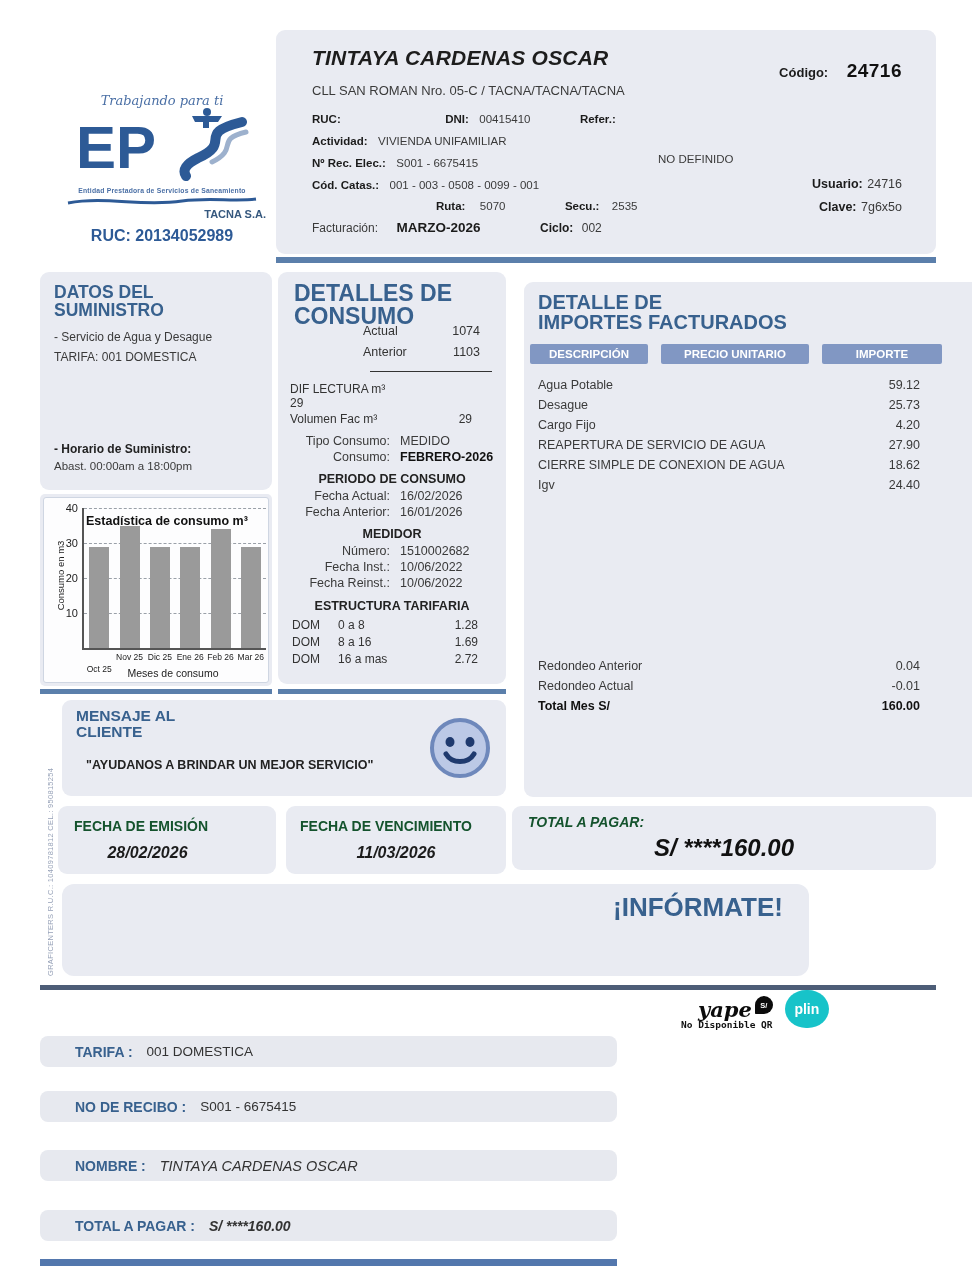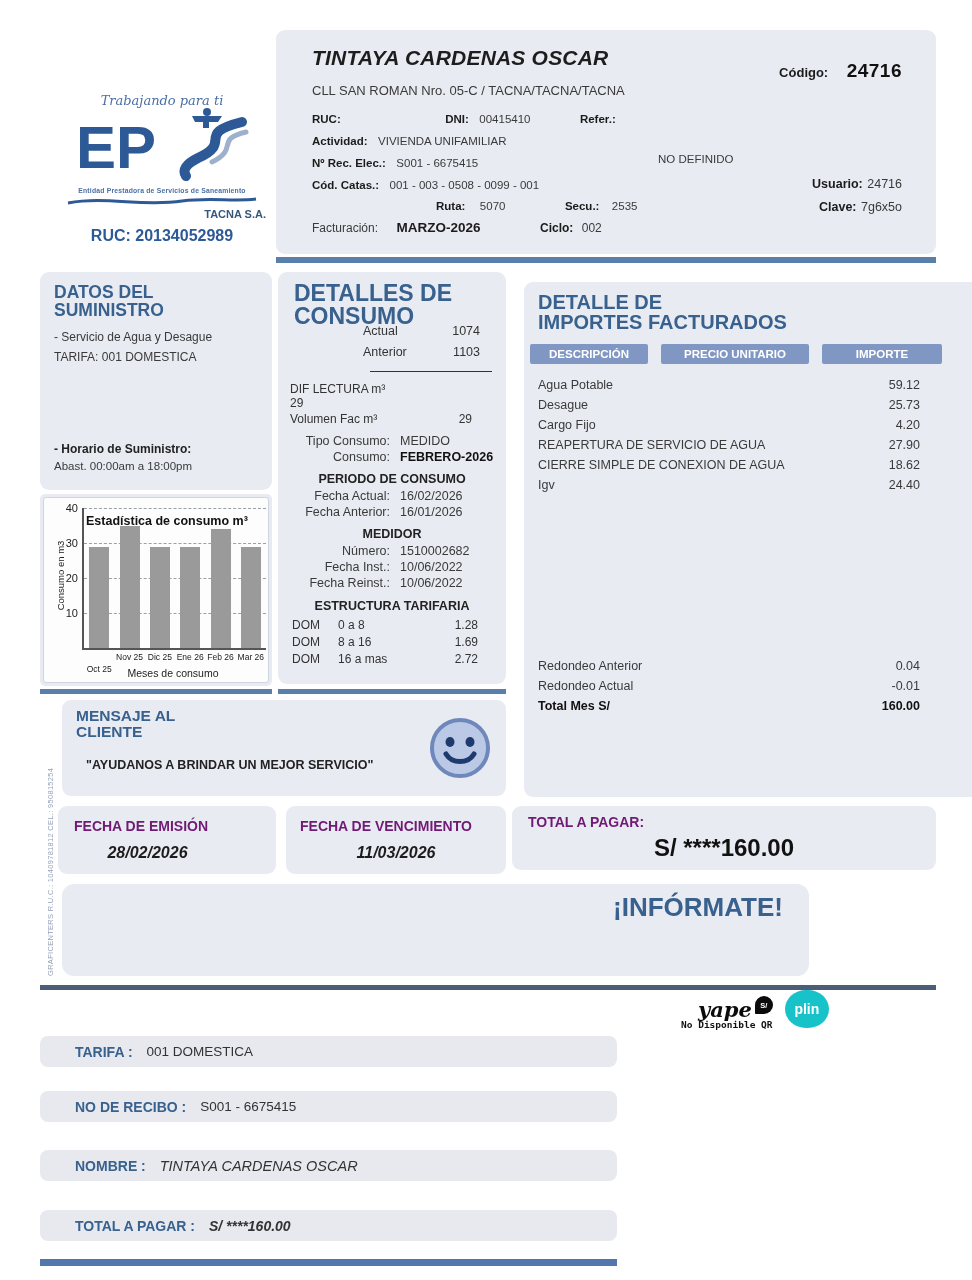--- a/index.html
+++ b/index.html
@@ -46,21 +46,21 @@
                 font-size:10.5px;color:#222;}
   .chart-ylabel{position:absolute;left:-24px;top:72px;transform:rotate(-90deg);
                 font-size:9.5px;color:#222;width:80px;text-align:center;}
   
   .pill{position:absolute;left:40px;width:577px;height:31px;background:#e7e9ef;
         border-radius:8px;display:flex;align-items:center;}
   .pill .pl{font-weight:bold;font-size:14px;color:#38618e;margin-left:35px;white-space:pre;}
   .pill .pv{font-size:13.5px;color:#333;margin-left:10px;}
   .vtext{position:absolute;left:46px;top:976px;transform:rotate(-90deg);
          transform-origin:left top;font-size:7.5px;color:#97a2b8;white-space:nowrap;letter-spacing:.3px;}
-  .date-lbl{font-weight:bold;font-size:14px;color:#701a75;}
+  .date-lbl{font-weight:bold;font-size:14px;color:#14532d;}
   .date-val{font-weight:bold;font-style:italic;font-size:16px;color:#1c1c1c;text-align:center;}
 </style>
 </head>
 <body>
 
 <div class="panel" style="left:276px;top:30px;width:660px;height:224px;">
   <div class="abs cust-name" style="left:36px;top:16px;">TINTAYA CARDENAS OSCAR</div>
   <div class="abs" style="right:34px;top:30px;">
     <span class="codigo-lbl">Código:</span>
     <span class="codigo-val" style="margin-left:14px;">24716</span>
@@ -323,21 +323,21 @@
 </div>
 
 <div class="panel" style="left:58px;top:806px;width:218px;height:68px;">
   <div class="abs date-lbl" style="left:16px;top:12px;">FECHA DE EMISIÓN</div>
   <div class="abs date-val" style="left:0;top:38px;width:179px;">28/02/2026</div>
 </div>
 <div class="panel" style="left:286px;top:806px;width:220px;height:68px;">
   <div class="abs date-lbl" style="left:14px;top:12px;">FECHA DE VENCIMIENTO</div>
   <div class="abs date-val" style="left:0;top:38px;width:220px;">11/03/2026</div>
 </div>
-<div class="panel" style="left:512px;top:806px;width:424px;height:64px;">
+<div class="panel" style="left:512px;top:806px;width:424px;height:64px;font-style:italic;">
   <div class="abs date-lbl" style="left:16px;top:8px;">TOTAL A PAGAR:</div>
   <div class="abs" style="left:0;top:28px;width:424px;text-align:center;font-size:24px;font-weight:bold;color:#111;">S/ ****160.00</div>
 </div>
 
 <div class="panel" style="left:62px;top:884px;width:747px;height:92px;border-radius:12px;">
   <div class="abs" style="right:26px;top:8px;font-size:26px;font-weight:bold;color:#38618e;">¡INFÓRMATE!</div>
 </div>
 
 <div class="abs" style="left:40px;top:985px;width:896px;height:5px;background:#4d5d77;"></div>
 

